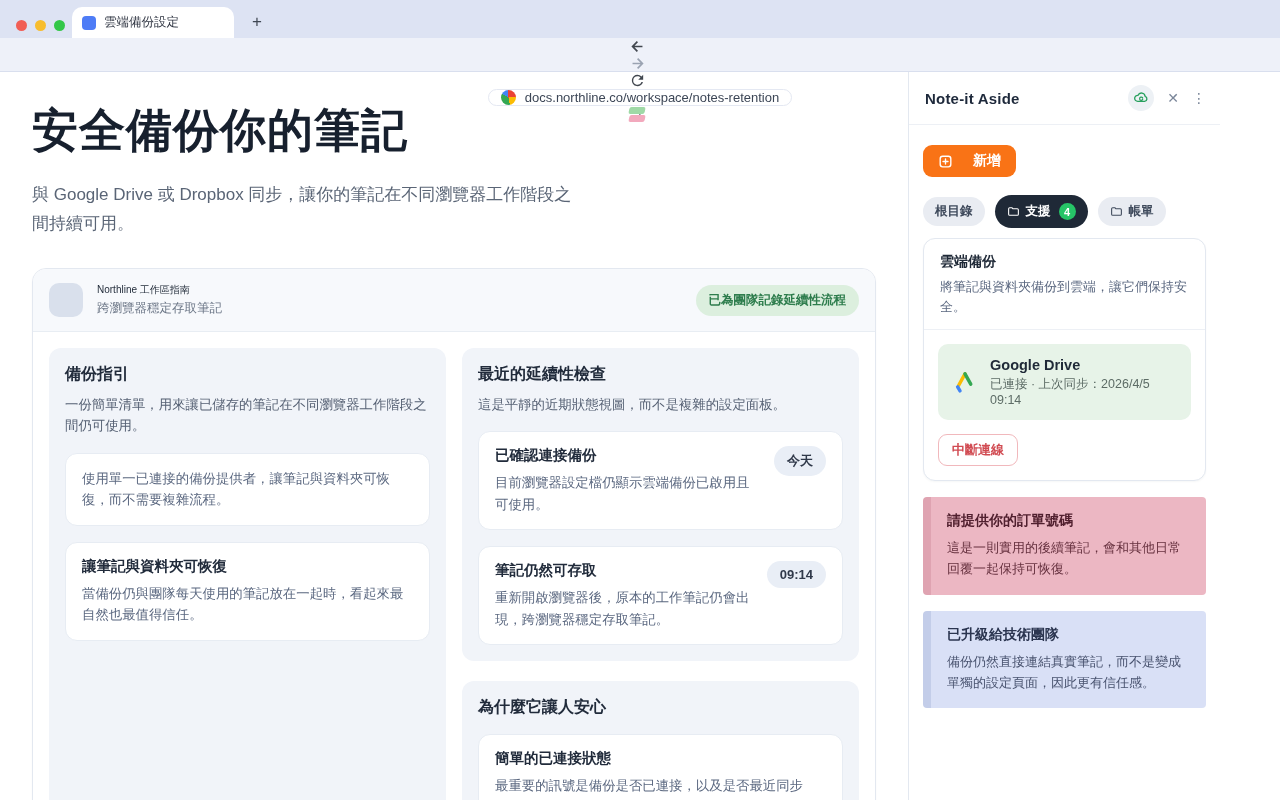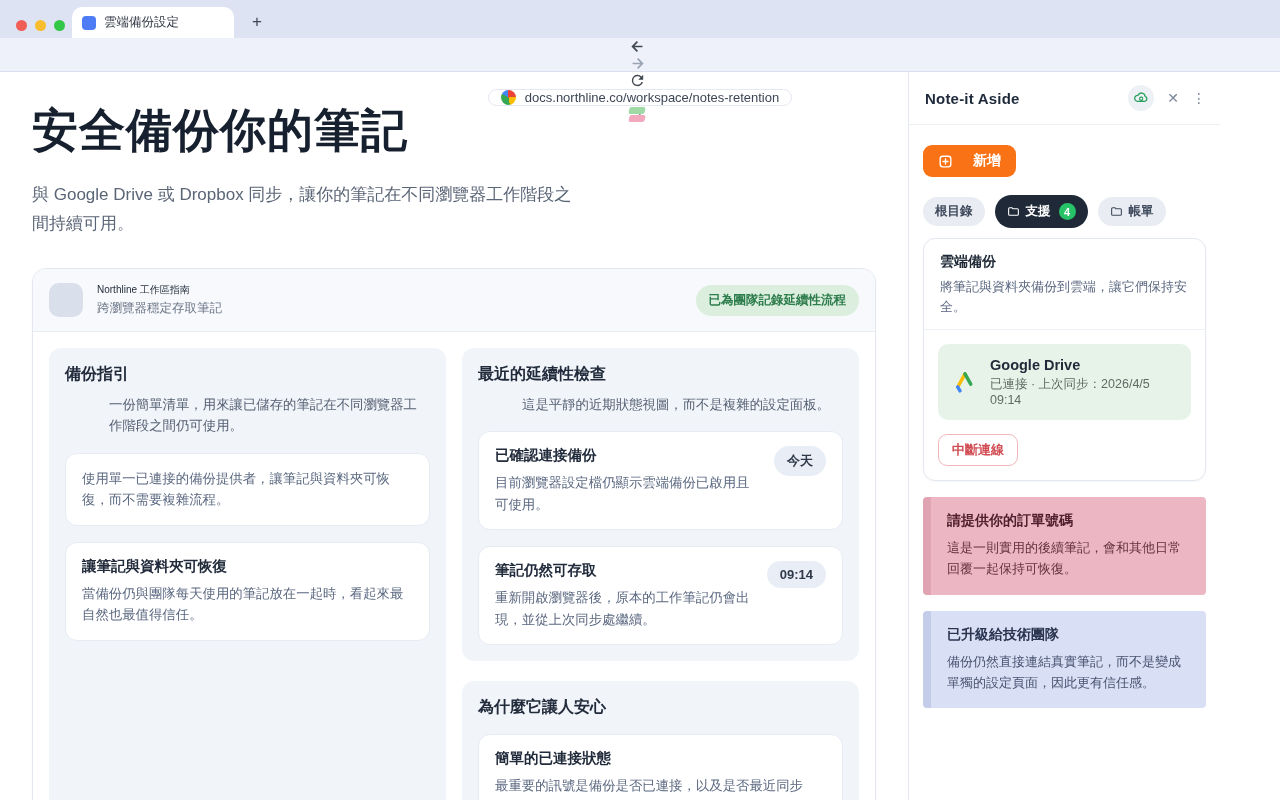--- a/index.html
+++ b/index.html
@@ -48,21 +48,21 @@
   .avatar { width:34px; height:34px; border-radius:10px; background:#d9e0ec; flex:none; }
   .guide-title { font-size:10px; font-weight:400; color:#1f2937; }
   .guide-sub { font-size:12.5px; color:#6b7686; margin-top:3px; }
   .guide-badge { margin-left:auto; background:#dcefde; color:#2e7d4d; font-size:12.5px; font-weight:700;
                  padding:7px 13px; border-radius:999px; white-space:nowrap; }
   .guide-body { padding:16px; display:grid; grid-template-columns:1fr 1fr; gap:16px; align-items:start; }
 
   .panel { background:#f1f4f9; border-radius:12px; padding:16px; }
   .panel-tall { min-height:478px; }
   .panel h3 { font-size:16px; font-weight:700; color:#212b3b; margin-bottom:9px; }
-  .panel .panel-desc { font-size:13.4px; line-height:1.6; color:#566174;margin-left:44px; }
+  .panel .panel-desc { font-size:13.4px; line-height:1.6; color:#566174; }
   .mini-card { background:#fff; border:1px solid #e7ecf3; border-radius:12px; padding:14px 16px; margin-top:16px; }
   .mini-card h4 { font-size:14.5px; font-weight:700; color:#212b3b; margin-bottom:7px; }
   .mini-card p { font-size:13.4px; line-height:1.6; color:#5b6880; }
   .row-card { display:flex; align-items:flex-start; gap:12px; }
   .row-card .row-main { flex:1; min-width:0; }
   .time-pill { background:#e9eef6; color:#30394a; font-size:13px; font-weight:700; padding:6px 13px;
                border-radius:999px; flex:none; }
   .stack-gap { margin-top:20px; }
 
   
@@ -191,21 +191,21 @@
             <div class="mini-card row-card">
               <div class="row-main">
                 <h4>已確認連接備份</h4>
                 <p>目前瀏覽器設定檔仍顯示雲端備份已啟用且可使用。</p>
               </div>
               <span class="time-pill">今天</span>
             </div>
             <div class="mini-card row-card">
               <div class="row-main">
                 <h4>筆記仍然可存取</h4>
-                <p>重新開啟瀏覽器後，原本的工作筆記仍會出現，並從上次同步處繼續。</p>
+                <p>重新開啟瀏覽器後，原本的工作筆記仍會出現，跨瀏覽器穩定存取筆記。</p>
               </div>
               <span class="time-pill">09:14</span>
             </div>
           </div>
 
           <div class="panel stack-gap">
             <h3>為什麼它讓人安心</h3>
             <div class="mini-card">
               <h4>簡單的已連接狀態</h4>
               <p>最重要的訊號是備份是否已連接，以及是否最近同步過。</p>

